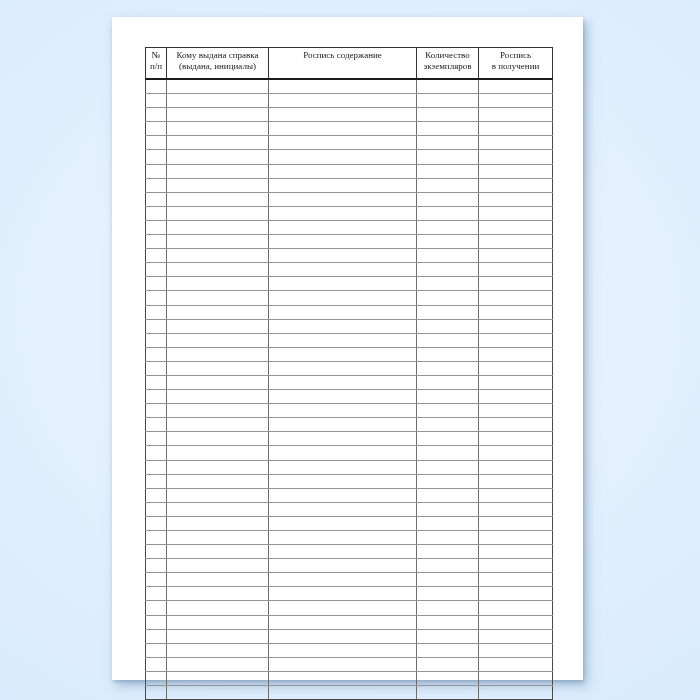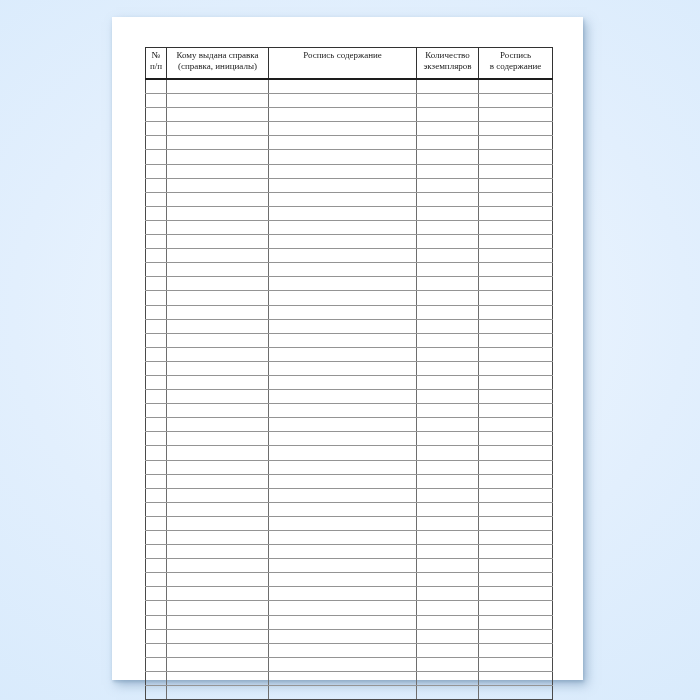--- a/index.html
+++ b/index.html
@@ -75,33 +75,33 @@
       <col style="width:74px">
     </colgroup>
     <thead>
       <tr>
         <th>
           <span class="hl">№</span>
           <span class="hl">п/п</span>
         </th>
         <th>
           <span class="hl">Кому выдана справка</span>
-          <span class="hl">(справка, инициалы)</span>
+          <span class="hl">(выдана, инициалы)</span>
         </th>
         <th>
           <span class="hl">Роспись содержание</span>
           <span class="hl"></span>
         </th>
         <th>
           <span class="hl">Количество</span>
           <span class="hl">экземпляров</span>
         </th>
         <th>
           <span class="hl">Роспись</span>
-          <span class="hl">в содержание</span>
+          <span class="hl">в получении</span>
         </th>
       </tr>
     </thead>
     <tbody>
         <tr>
           <td></td>
           <td></td>
           <td></td>
           <td></td>
           <td></td>

